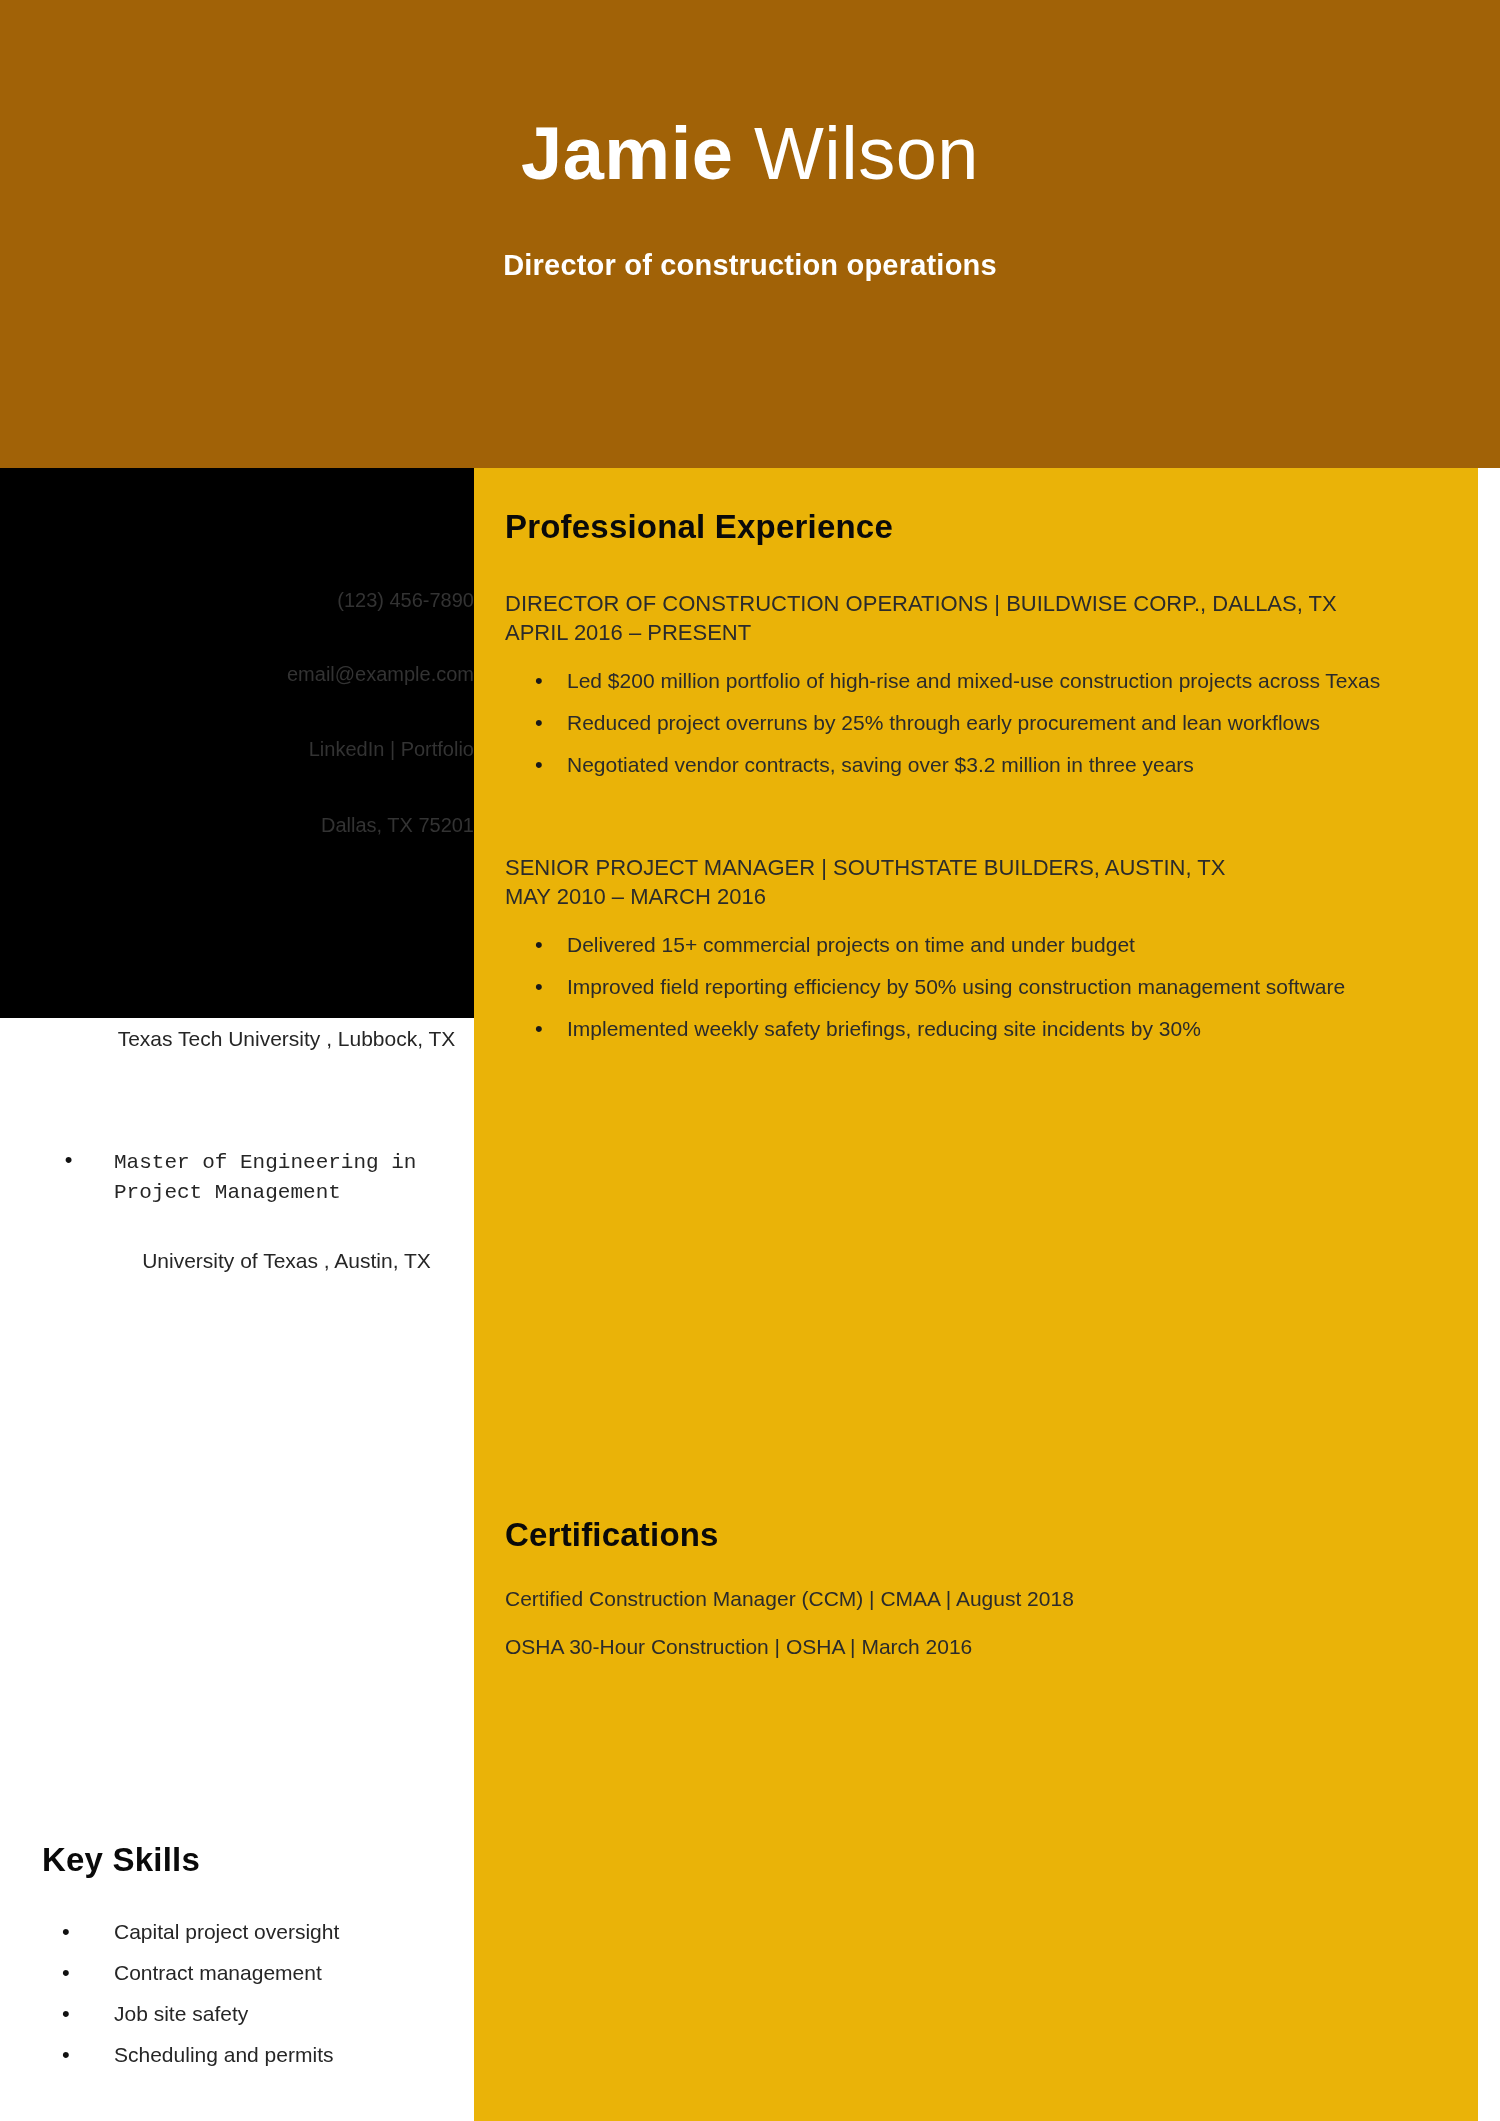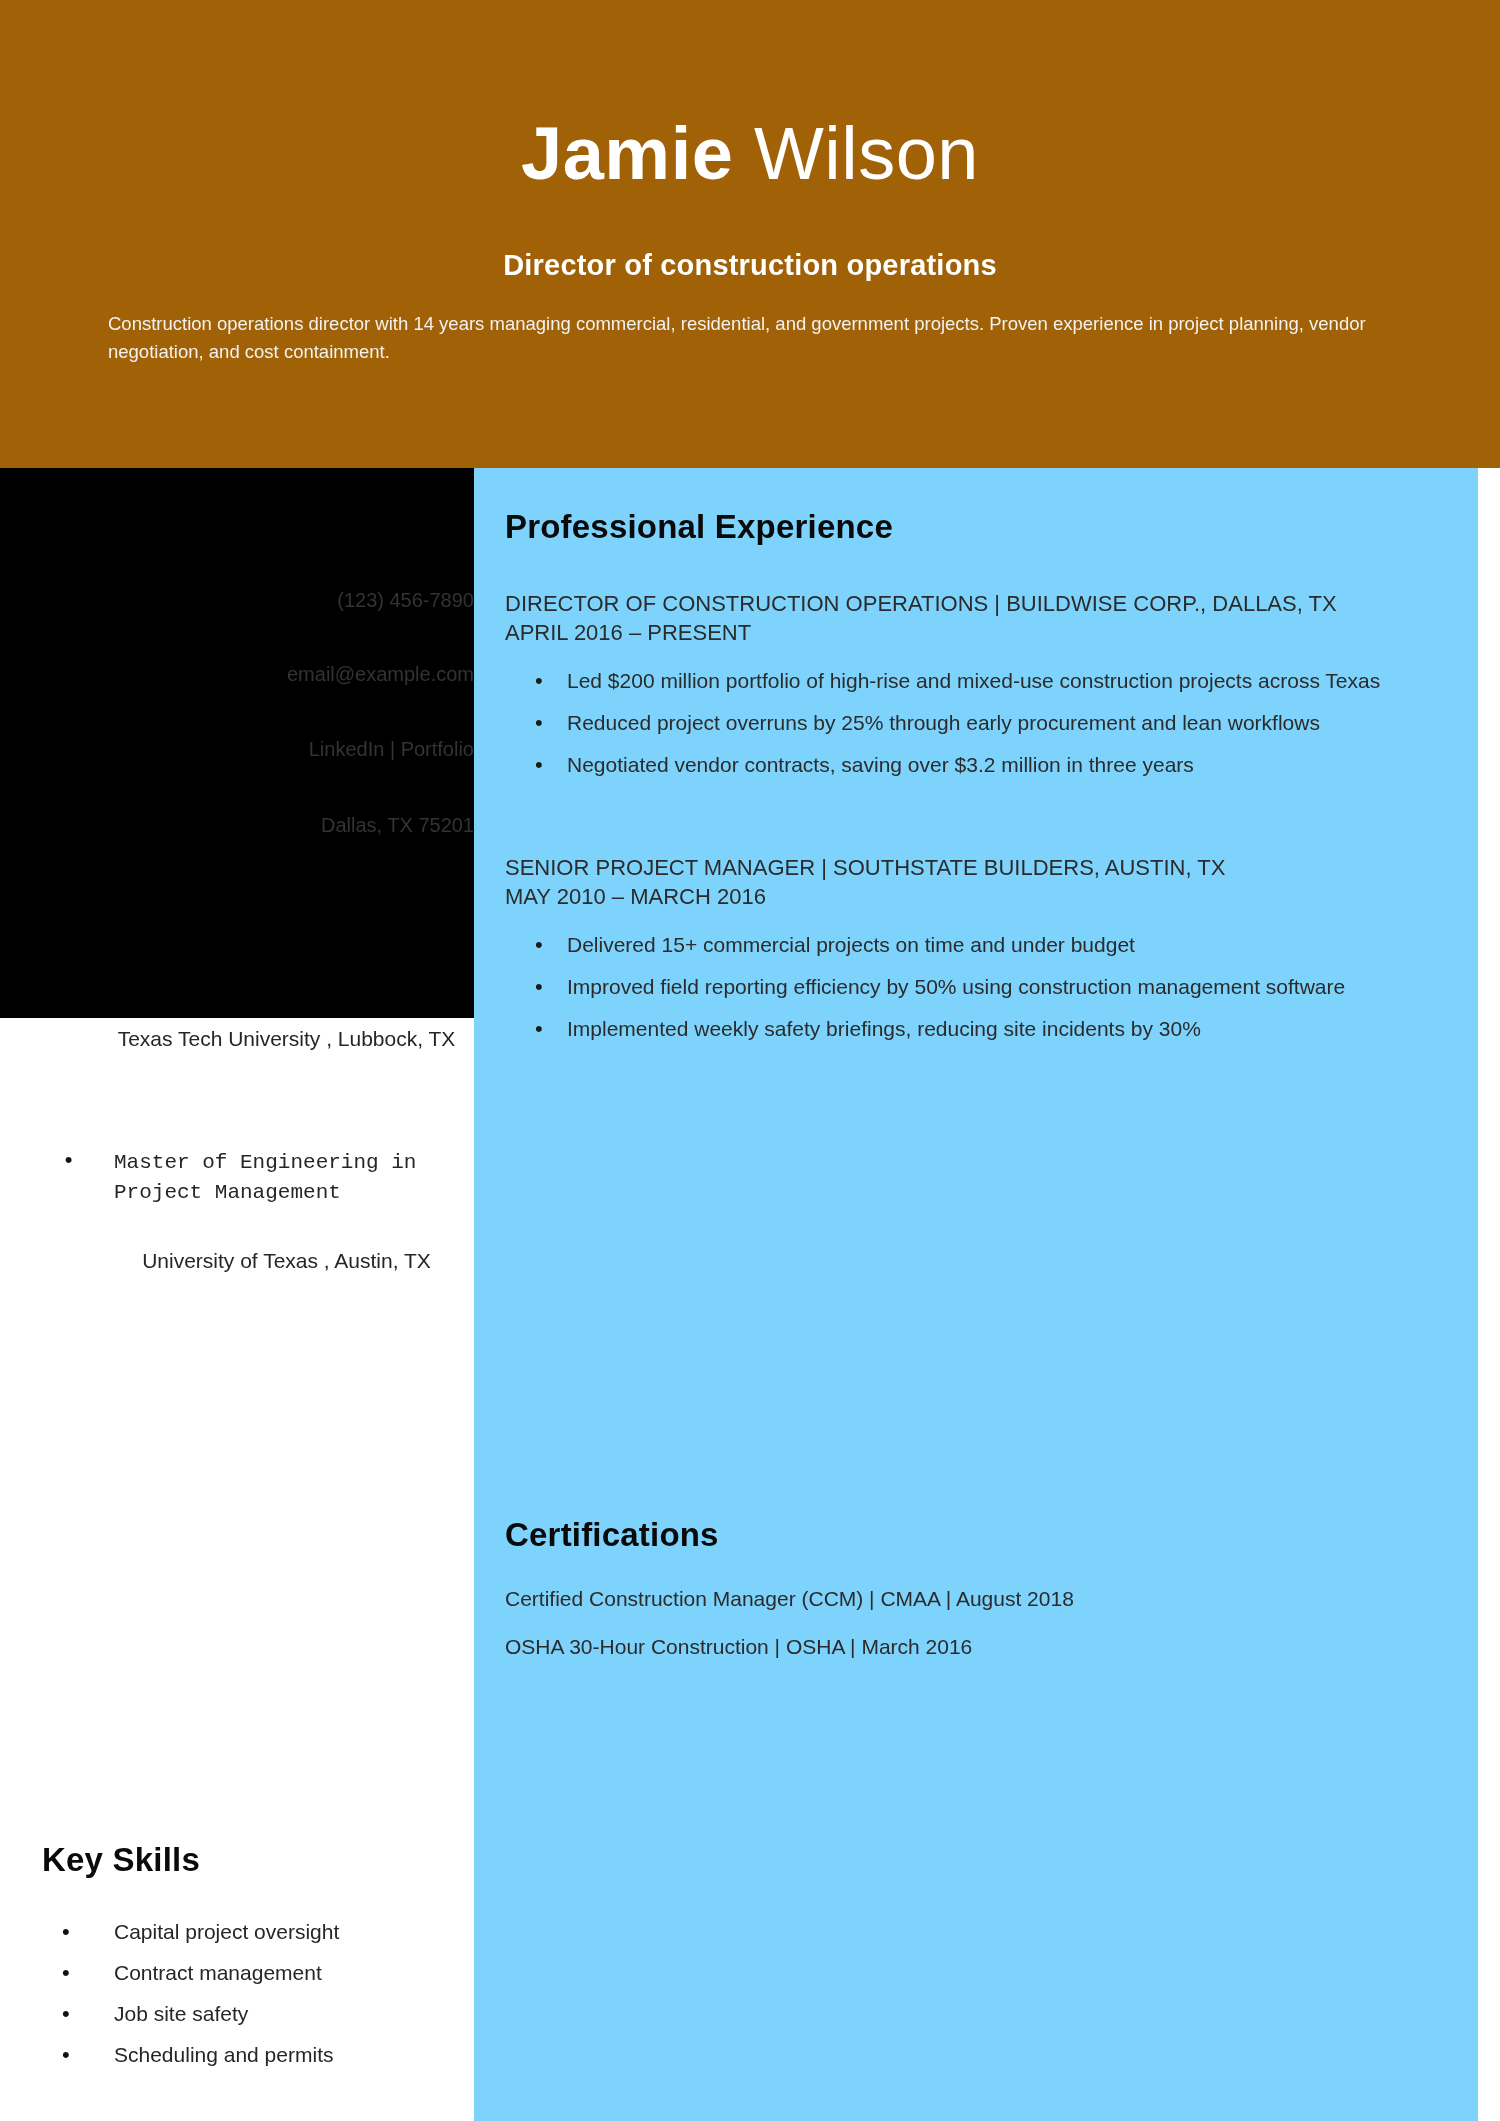--- a/index.html
+++ b/index.html
@@ -183,21 +183,21 @@
     color: #111111;
   }
 
   
   .main-col {
     position: absolute;
     left: 474px;
     top: 468px;
     width: 1004px;
     height: 1653px;
-    background: #7dd3fc;
+    background: #eab308;
   }
   .section-heading {
     color: #0a0a0a;
     font-size: 33px;
     font-weight: 700;
     line-height: 40px;
     letter-spacing: 0.2px;
     margin: 0;
   }
   .sec-exp { position: absolute; left: 31px; top: 39px; }
@@ -252,21 +252,20 @@
 </head>
 <body>
 
 <div id="resume">
 
   <div class="header-band">
     <div class="name-line">
       <span class="name-first">Jamie</span><span>&nbsp;</span><span class="name-last">Wilson</span>
     </div>
     <div class="job-title">Director of construction operations</div>
-    <div class="summary">Construction operations director with 14 years managing commercial, residential, and government projects. Proven experience in project planning, vendor negotiation, and cost containment.</div>
   </div>
 
   <div class="left-col">
 
     <div class="contact-block">
       <div class="contact-item i0">(123) 456-7890</div>
       <div class="contact-item i1">email@example.com</div>
       <div class="contact-item i2">LinkedIn | Portfolio</div>
       <div class="contact-item i3">Dallas, TX 75201</div>
     </div>

